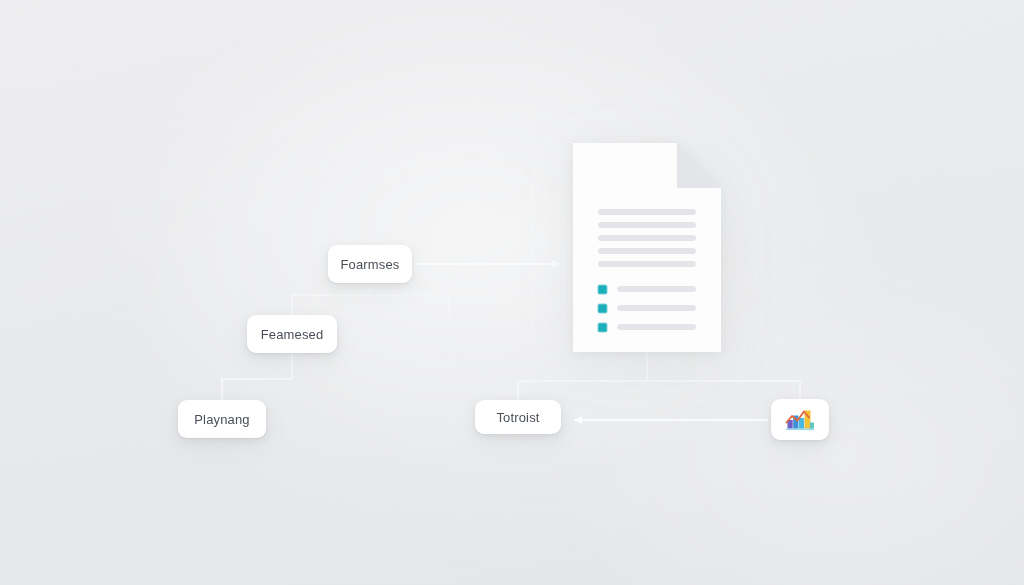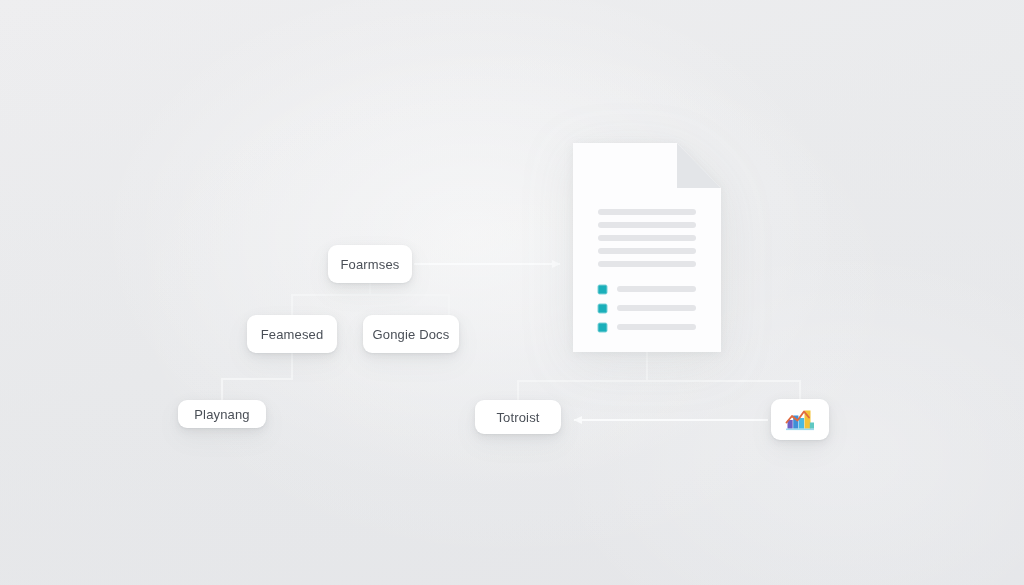--- a/index.html
+++ b/index.html
@@ -70,21 +70,21 @@
 
   .node-label {
     display: block;
     line-height: 1;
     padding: 0 2px;
   }
 
   #node-root    { left: 328px; top: 245px; width: 84px;  height: 38px; }
   #node-left    { left: 247px; top: 315px; width: 90px;  height: 38px; justify-content: center; }
   #node-right   { left: 363px; top: 315px; width: 96px;  height: 38px; }
-  #node-leaf    { left: 178px; top: 400px; width: 88px;  height: 28px; }
+  #node-leaf    { left: 178px; top: 400px; width: 88px;  height: 38px; }
   #node-todo    { left: 475px; top: 400px; width: 86px;  height: 34px; text-align: right; }
 
   
   #node-chart {
     position: absolute;
     z-index: 3;
     left: 771px; top: 399px;
     width: 58px; height: 41px;
     background: #ffffff;
     border-radius: 9px;
@@ -182,23 +182,20 @@
   </div>
 
   <div class="node" id="node-root">
     <span class="node-label">Foarmses</span>
   </div>
 
   <div class="node" id="node-left">
     <span class="node-label">Feamesed</span>
   </div>
 
-  <div class="node" id="node-right">
-    <span class="node-label">Gongie Docs</span>
-  </div>
 
   <div class="node" id="node-leaf">
     <span class="node-label">Playnang</span>
   </div>
 
   <div class="node" id="node-todo">
     <span class="node-label">Totroist</span>
   </div>
 
   <div id="node-chart">

